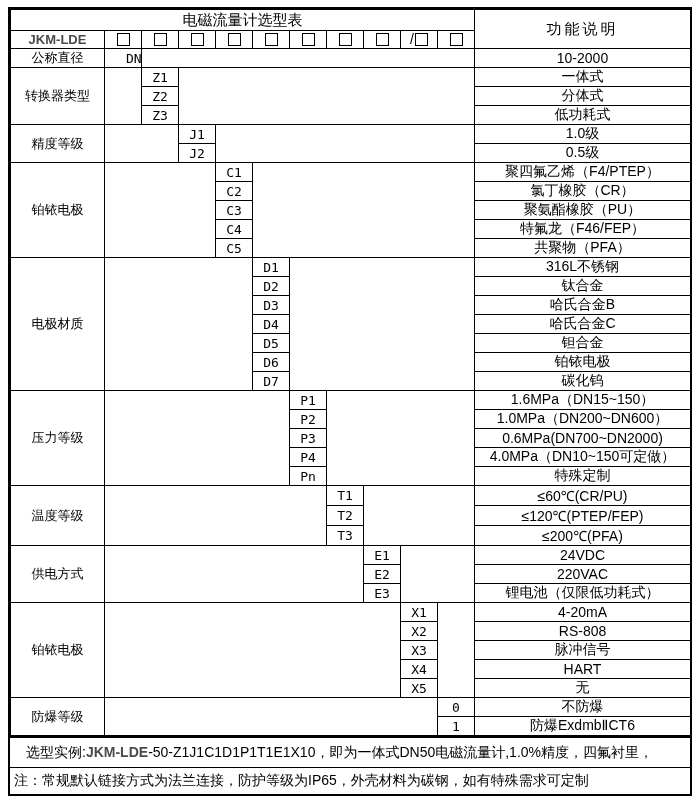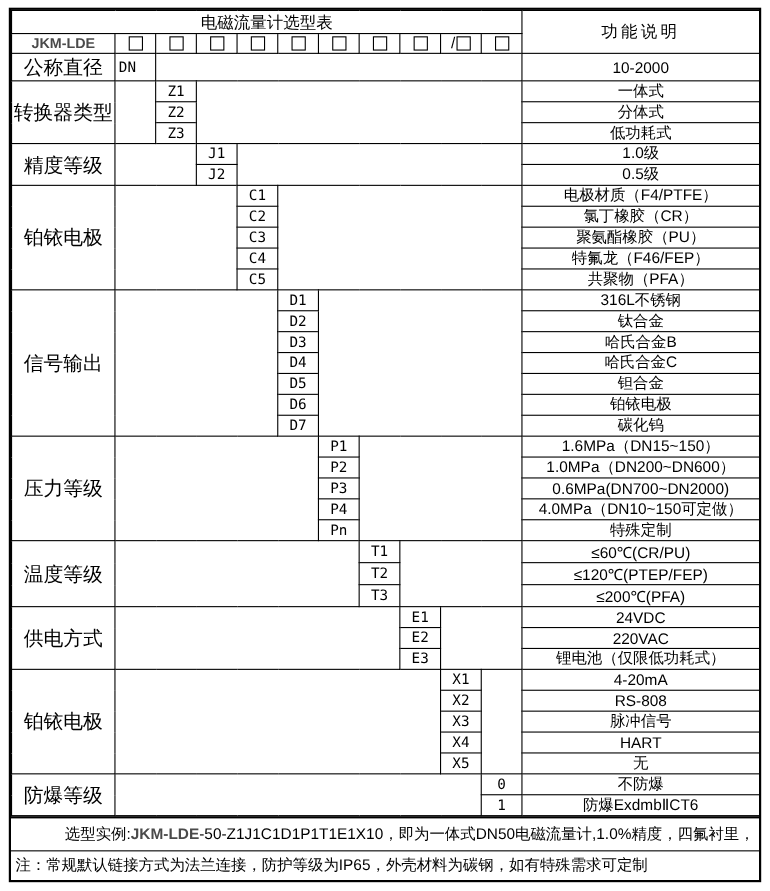--- a/index.html
+++ b/index.html
@@ -22,27 +22,27 @@
   .func-header{font-size:15px;letter-spacing:3px;}
   .model-row td{height:17px;}
   .model-cell{font-weight:bold;color:#4a4a4a;font-size:13px;}
   .box-cell{line-height:0;}
   .checkbox{
     display:inline-block;width:11px;height:11px;border:1px solid #000;
     background:#fff;vertical-align:middle;
   }
   .slash{display:inline-block;font-size:14px;line-height:11px;vertical-align:middle;margin-right:1px;}
   tr.data-row{height:19px;}
-  .label-cell{font-size:18px;}
+  .label-cell{font-size:13px;}
   .code-cell{font-family:"DejaVu Sans Mono",monospace;font-size:13px;}
-  .code-cell.dn{text-align:left;padding-left:3px;}
+  .code-cell.dn{text-align:left;padding-left:21px;}
   .desc-cell{font-size:14px;}
   .example{
-    border-top:2px solid #000;text-align:right;font-size:14px;
-    padding:4px 4px 5px 0;line-height:20px;
+    border-top:2px solid #000;text-align:left;font-size:14px;
+    padding:4px 4px 5px 16px;line-height:20px;
   }
   .model-strong{font-weight:bold;color:#4a4a4a;}
   .note{
     border-top:1px solid #000;font-size:14px;text-align:left;
     padding:3px 2px 4px 4px;line-height:19px;
   }
 </style>
 </head>
 <body>
 
@@ -111,40 +111,40 @@
           </tr>
           <tr class="data-row">
             <td class="code-cell">J2</td>
             <td class="desc-cell">0.5级</td>
           </tr>
           <tr class="data-row">
             <td class="label-cell" rowspan="5">铂铱电极</td>
             <td class="filler" colspan="3" rowspan="5"></td>
             <td class="code-cell">C1</td>
             <td class="filler" colspan="6" rowspan="5"></td>
-            <td class="desc-cell">电极材质（F4/PTFE）</td>
+            <td class="desc-cell">聚四氟乙烯（F4/PTEP）</td>
           </tr>
           <tr class="data-row">
             <td class="code-cell">C2</td>
             <td class="desc-cell">氯丁橡胶（CR）</td>
           </tr>
           <tr class="data-row">
             <td class="code-cell">C3</td>
             <td class="desc-cell">聚氨酯橡胶（PU）</td>
           </tr>
           <tr class="data-row">
             <td class="code-cell">C4</td>
             <td class="desc-cell">特氟龙（F46/FEP）</td>
           </tr>
           <tr class="data-row">
             <td class="code-cell">C5</td>
             <td class="desc-cell">共聚物（PFA）</td>
           </tr>
           <tr class="data-row">
-            <td class="label-cell" rowspan="7">信号输出</td>
+            <td class="label-cell" rowspan="7">电极材质</td>
             <td class="filler" colspan="4" rowspan="7"></td>
             <td class="code-cell">D1</td>
             <td class="filler" colspan="5" rowspan="7"></td>
             <td class="desc-cell">316L不锈钢</td>
           </tr>
           <tr class="data-row">
             <td class="code-cell">D2</td>
             <td class="desc-cell">钛合金</td>
           </tr>
           <tr class="data-row">

